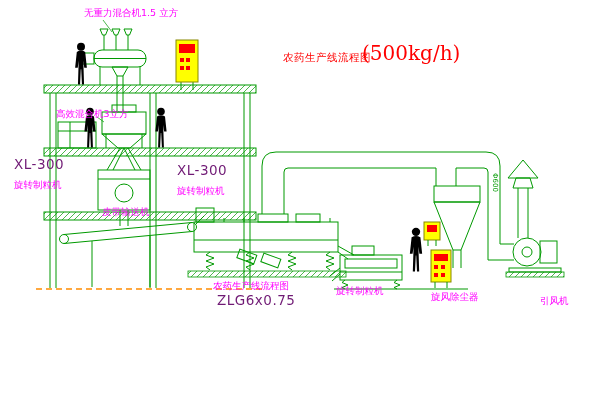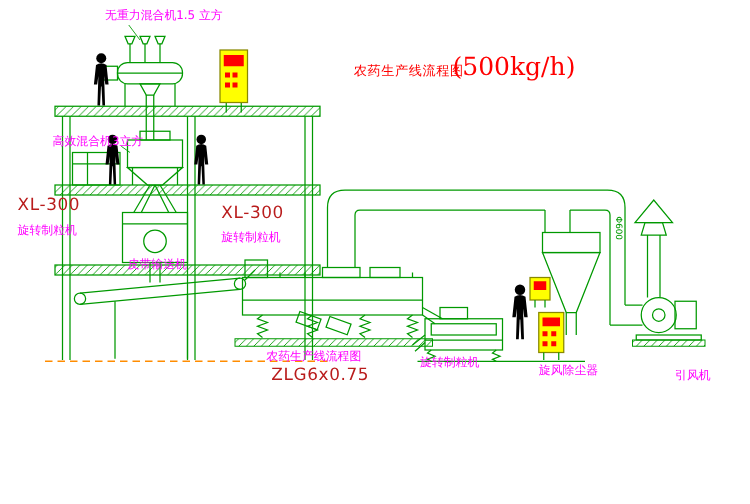--- a/index.html
+++ b/index.html
@@ -3,21 +3,21 @@
 <meta charset="utf-8">
 <style>
   html,body { margin:0; padding:0; background:#ffffff; }
   .stage {
     position:relative; width:600px; height:383px; background:#ffffff;
     overflow:hidden; font-family:"DejaVu Sans", sans-serif;
   }
   .stage svg { position:absolute; left:0; top:0; }
   .lbl { position:absolute; white-space:nowrap; line-height:1.1; }
   .m   { color:#FF00FF; font-size:9.5px; }
-  .r   { color:#b91c1c; font-size:13.5px; letter-spacing:0.5px; }
+  .r   { color:#701a75; font-size:13.5px; letter-spacing:0.5px; }
   .title-cn  { color:#FF0000; font-size:10.5px; letter-spacing:0.5px;text-align:right; }
   .title-cap { color:#FF0000; font-size:20px; font-family:"DejaVu Serif", serif; }
   .dim { color:#009900; font-size:7px; writing-mode:vertical-rl; }
 </style>
 </head>
 <body>
 
 <div class="stage">
 
 <svg width="600" height="403" viewBox="0 0 600 403">
@@ -205,21 +205,21 @@
     <use href="#person" transform="translate(161,148) scale(-1,1)"></use>
     <use href="#person" transform="translate(416,272) scale(1.1)"></use>
   </g>
 </svg>
 
 <div class="lbl m" style="left:84px;top:8px">无重力混合机1.5 立方</div>
 
 <div class="lbl title-cn" style="left:283px;top:52px">农药生产线流程图</div>
 <div class="lbl title-cap" style="left:362px;top:42px">(500kg/h)</div>
 
-<div class="lbl m" style="left:42px;top:109px">高效混合机3立方</div>
+<div class="lbl m" style="left:56px;top:109px">高效混合机3立方</div>
 
 <div class="lbl r" style="left:14px;top:157px">XL-300</div>
 <div class="lbl m" style="left:14px;top:180px">旋转制粒机</div>
 
 <div class="lbl r" style="left:177px;top:163px">XL-300</div>
 <div class="lbl m" style="left:177px;top:186px">旋转制粒机</div>
 
 <div class="lbl m" style="left:102px;top:207px">皮带输送机</div>
 
 <div class="lbl m" style="left:213px;top:281px">农药生产线流程图</div>

